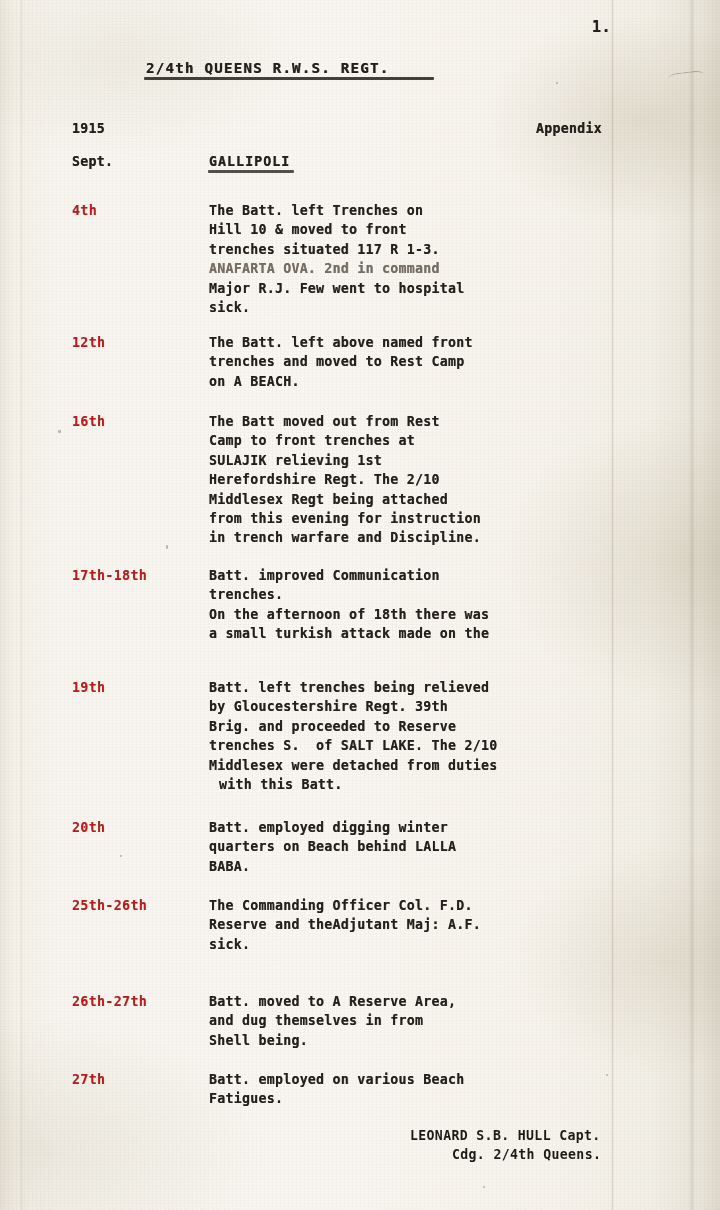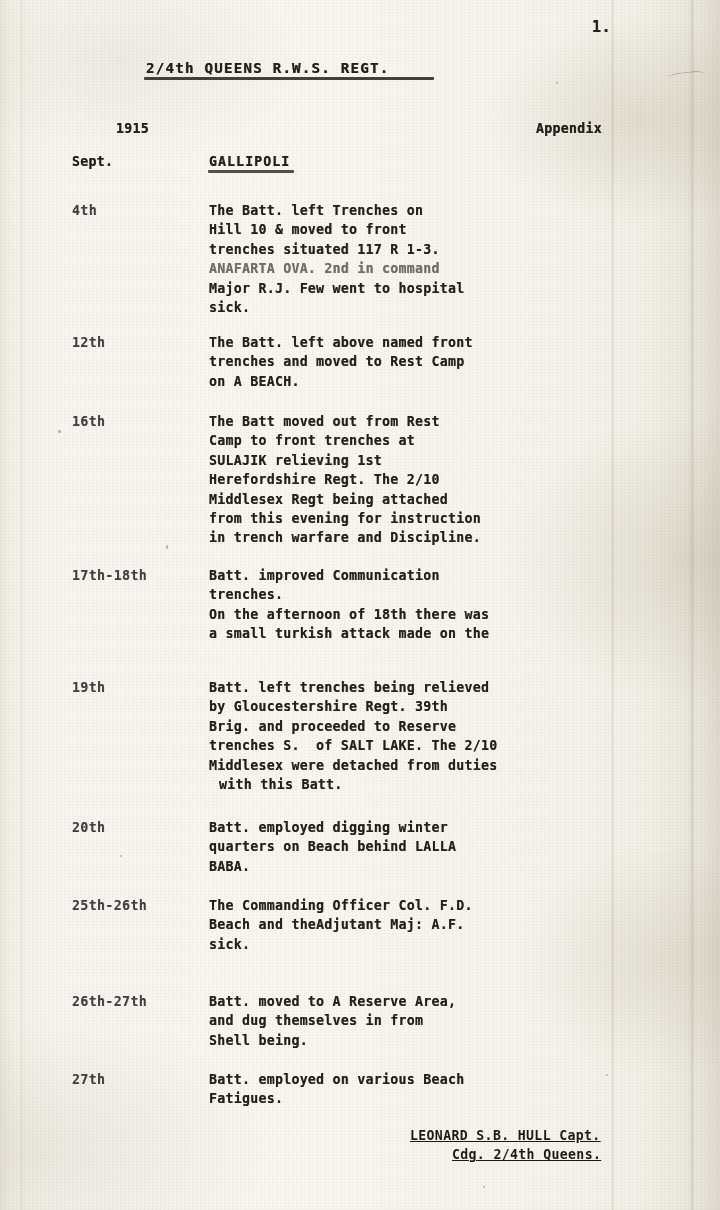--- a/index.html
+++ b/index.html
@@ -111,21 +111,21 @@
     position: absolute;
     left: 144px;
     top: 77px;
     width: 290px;
     height: 3px;
     background: #2a2620;
     opacity: 0.88;
     border-radius: 1px;
   }
 
-  #year-label   { left: 72px;  top: 119px; font-weight: bold; margin-left: 44px; }
+  #year-label   { left: 72px;  top: 119px; font-weight: bold; }
   #appendix-label { left: 536px; top: 119px; font-weight: bold; }
 
   #month-label  { left: 72px;  top: 152px; font-weight: bold; }
   #place-label  { left: 209px; top: 152px; font-weight: bold; letter-spacing: 1.1px; }
   #place-rule {
     position: absolute;
     left: 208px;
     top: 170px;
     width: 86px;
     height: 2.5px;
@@ -142,21 +142,21 @@
   }
   .entry-date {
     position: absolute;
     left: 72px;
     top: 0;
     white-space: pre;
     font-size: 13.2px;
     line-height: 19.4px;
     font-weight: bold;
     letter-spacing: 0.4px;
-    color: #404040;
+    color: #b91c1c;
     text-shadow: 0.35px 0 0 rgba(35,32,27,0.35);
   }
   .entry-body {
     position: absolute;
     left: 209px;
     top: 0;
     white-space: pre;
     font-size: 13.2px;
     line-height: 19.4px;
     font-weight: bold;
@@ -166,21 +166,20 @@
       0.35px 0 0 rgba(35,32,27,0.40),
       0 0.35px 0 rgba(35,32,27,0.26);
   }
   .entry-body .line-faint { color: #5e564a; opacity: 0.85; }
 
   
   #signature {
     position: absolute;
     left: 410px;
     top: 1126px;
-    text-decoration: underline;
   }
   #sig-line-1 {
     white-space: pre;
     font-size: 13.2px;
     line-height: 19.4px;
     font-weight: bold;
     letter-spacing: 0.35px;
   }
   #sig-line-2 {
     white-space: pre;
@@ -262,21 +261,21 @@
       <div class="entry" style="top: 678px;">
         <div class="entry-date">19th</div>
         <div class="entry-body"><div>Batt. left trenches being relieved</div><div>by Gloucestershire Regt. 39th</div><div>Brig. and proceeded to Reserve</div><div>trenches S.  of SALT LAKE. The 2/10</div><div>Middlesex were detached from duties</div><div style="padding-left: 10px;">with this Batt.</div></div>
       </div>
       <div class="entry" style="top: 818px;">
         <div class="entry-date">20th</div>
         <div class="entry-body"><div>Batt. employed digging winter</div><div>quarters on Beach behind LALLA</div><div>BABA.</div></div>
       </div>
       <div class="entry" style="top: 896px;">
         <div class="entry-date">25th-26th</div>
-        <div class="entry-body"><div>The Commanding Officer Col. F.D.</div><div>Beach and theAdjutant Maj: A.F.</div><div>sick.</div></div>
+        <div class="entry-body"><div>The Commanding Officer Col. F.D.</div><div>Reserve and theAdjutant Maj: A.F.</div><div>sick.</div></div>
       </div>
       <div class="entry" style="top: 992px;">
         <div class="entry-date">26th-27th</div>
         <div class="entry-body"><div>Batt. moved to A Reserve Area,</div><div>and dug themselves in from</div><div>Shell being.</div></div>
       </div>
       <div class="entry" style="top: 1070px;">
         <div class="entry-date">27th</div>
         <div class="entry-body"><div>Batt. employed on various Beach</div><div>Fatigues.</div></div>
       </div>
     </div>

